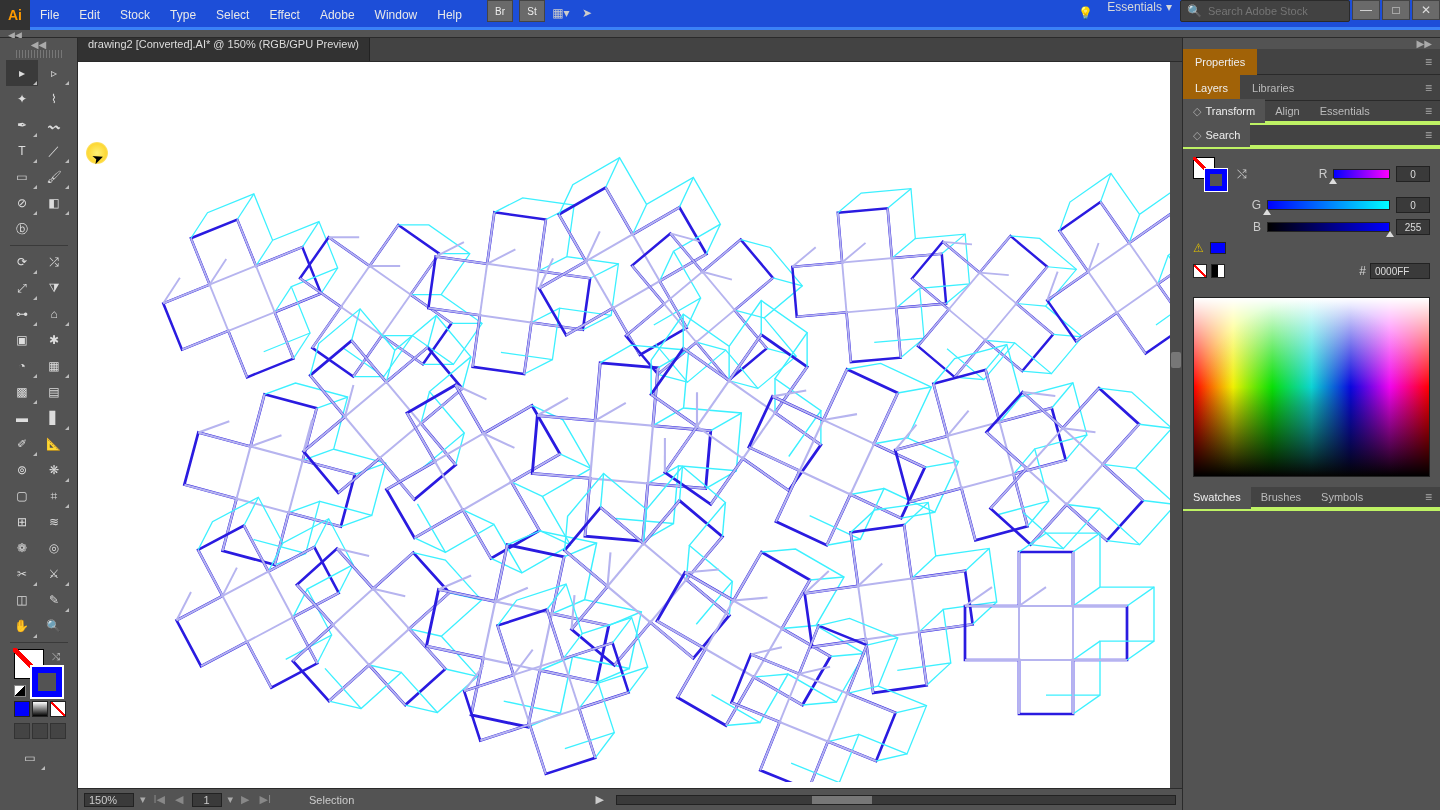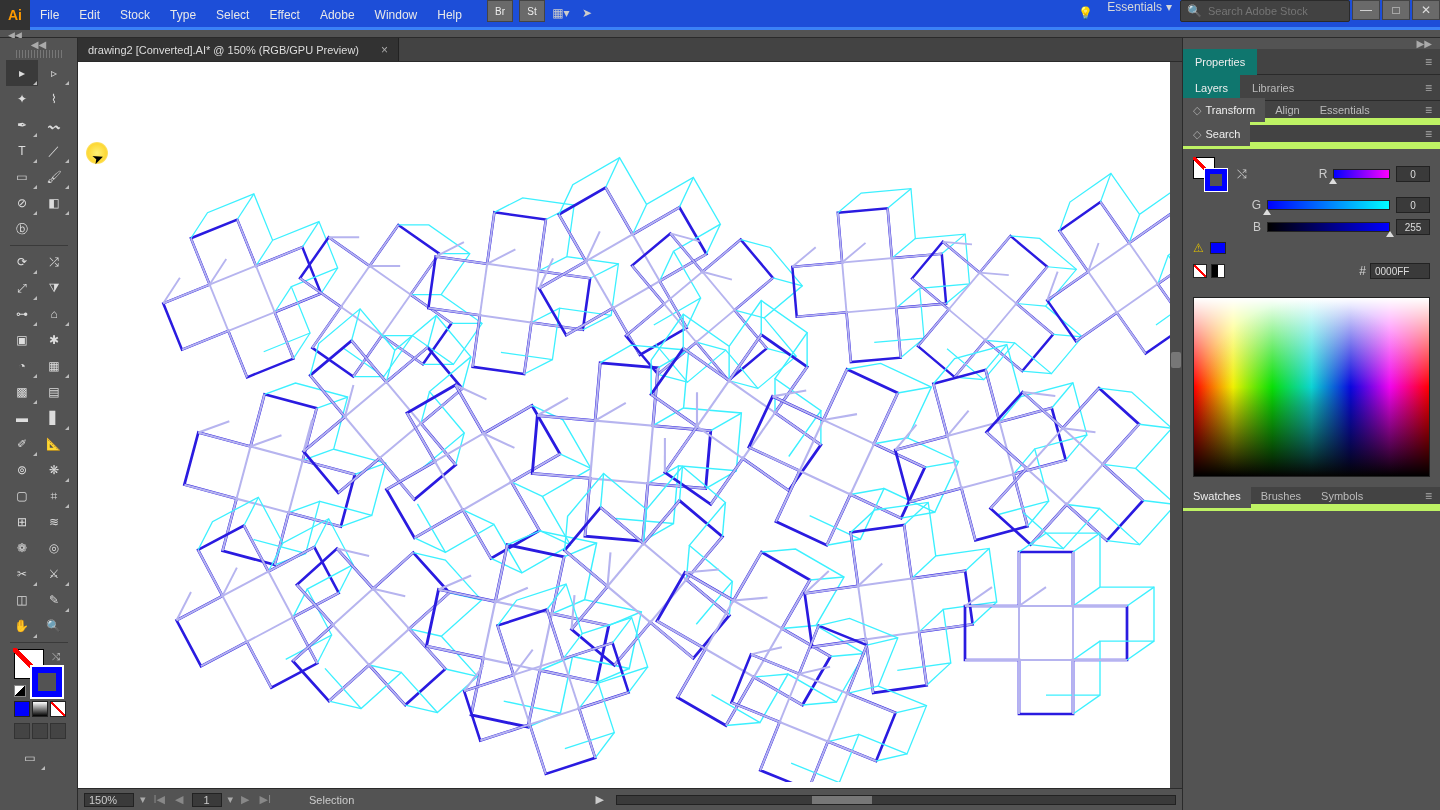--- a/index.html
+++ b/index.html
@@ -38,21 +38,21 @@
 
 .collapse-row { height: 8px; background:#535353; border-bottom:1px solid #2a2a2a; display:flex; justify-content:space-between; padding:0 8px; font-size:9px; color:#aaa;}
 
 
 .tab-bar {
   position:absolute; left:78px; top:38px; right:258px; height:24px;
   background:#434343; display:flex; align-items:stretch; border-bottom:1px solid #2a2a2a;
 }
 .doc-tab {
   background:#323232; padding:0 10px; display:flex; align-items:center; gap:22px;
-  border-right:1px solid #222; font-size:11px; color:#ddd;
+  border-right:1px solid #222; font-size:11px; color:#ddd;flex-direction:column;
 }
 .doc-tab .close { color:#aaa; font-size:12px; }
 
 
 .toolbox-outer { position:absolute; left:0; top:38px; width:78px; bottom:0; background:#535353; border-right:1px solid #2a2a2a;}
 .toolbox-outer .arrows { text-align:center; font-size:10px; color:#aaa; padding:1px 0;}
 .toolbox {
   position:absolute; left:6px; top:12px; width:66px; background:#535353;
 }
 .tool-grip { height:8px; background:repeating-linear-gradient(90deg,#777,#777 1px,#535353 1px,#535353 3px); margin:0 10px 2px;}
@@ -81,23 +81,23 @@
 .ms-none::after{content:"";position:absolute;inset:0;background:linear-gradient(45deg,transparent 45%,red 45%,red 55%,transparent 55%);}
 
 .screen-modes{display:flex;gap:2px;margin:6px 0 0 8px;}
 .screen-modes div{width:16px;height:16px;border:1px solid #333;background:#444;}
 
 
 .right-col { position:absolute; right:0; top:38px; width:258px; bottom:0; background:#535353; border-left:1px solid #2a2a2a; display:flex; flex-direction:column;}
 .right-col .arrows { text-align:right; font-size:10px; color:#aaa; padding:0 8px;}
 .panel-tabs { display:flex; align-items:center; background:#434343; border-bottom:1px solid #2a2a2a; height:26px;}
 .panel-tabs .ptab { padding:0 12px; line-height:26px; color:#bbb; font-size:11px;}
-.panel-tabs .ptab.active { background:#0f766e; color:#eee;}
+.panel-tabs .ptab.active { background:#a16207; color:#eee;}
 .panel-tabs .menu-icon { margin-left:auto; padding:0 8px; color:#aaa;}
-.subpanel-row{display:flex;align-items:center;background:#434343;border-bottom:7px solid #bef264;height:24px;}
+.subpanel-row{display:flex;align-items:center;background:#434343;border-bottom:4px solid #bef264;height:24px;}
 .subpanel-row .stab{padding:0 10px;line-height:24px;font-size:11px;color:#bbb;}
 .subpanel-row .stab.active{background:#535353;color:#eee;}
 .subpanel-row .stab .arr{color:#aaa;margin-right:4px;}
 .subpanel-row .menu-icon{margin-left:auto;padding:0 8px;color:#aaa;}
 
 .color-body{padding:8px 10px 10px; background:#535353;}
 .color-body .row{display:flex;align-items:center;gap:6px;margin-bottom:6px;}
 .fs-mini{position:relative;width:34px;height:34px;}
 .fs-mini .f{position:absolute;left:0;top:0;width:22px;height:22px;background:#fff;border:1px solid #000;}
 .fs-mini .f::after{content:"";position:absolute;inset:-1px;background:linear-gradient(45deg,transparent 45%,red 45%,red 55%,transparent 55%);}

